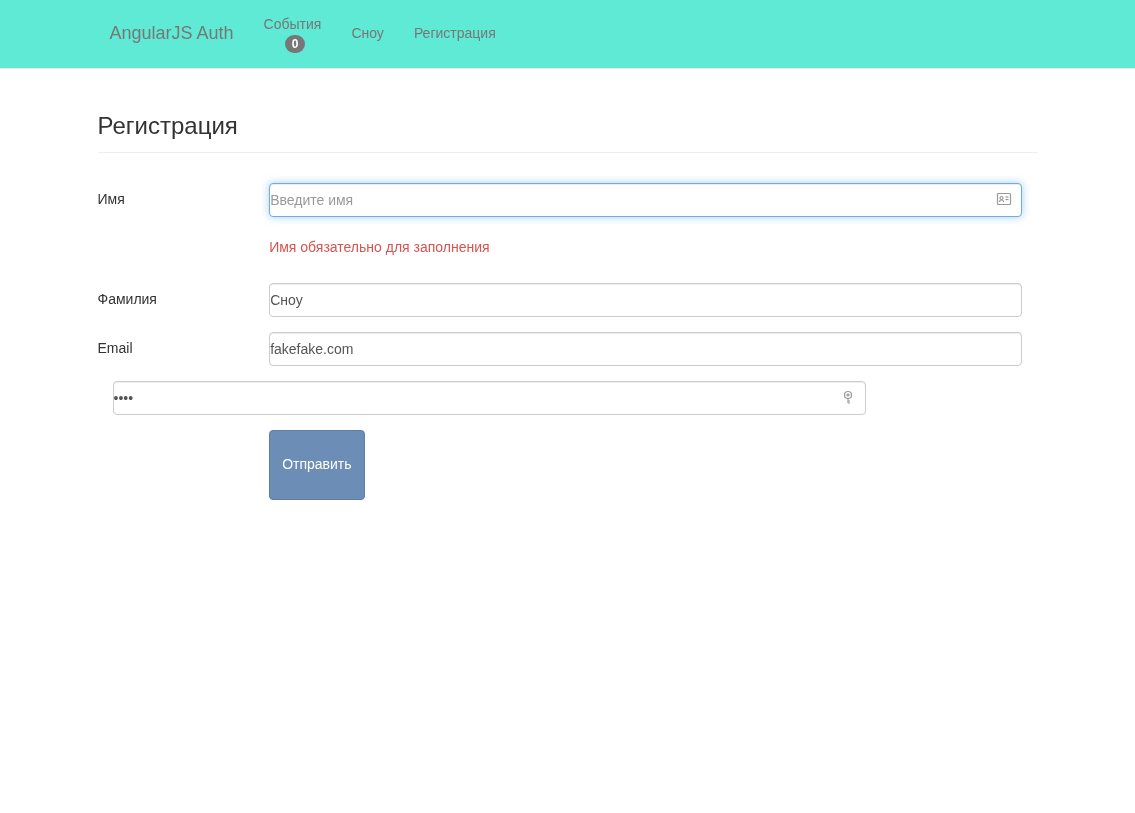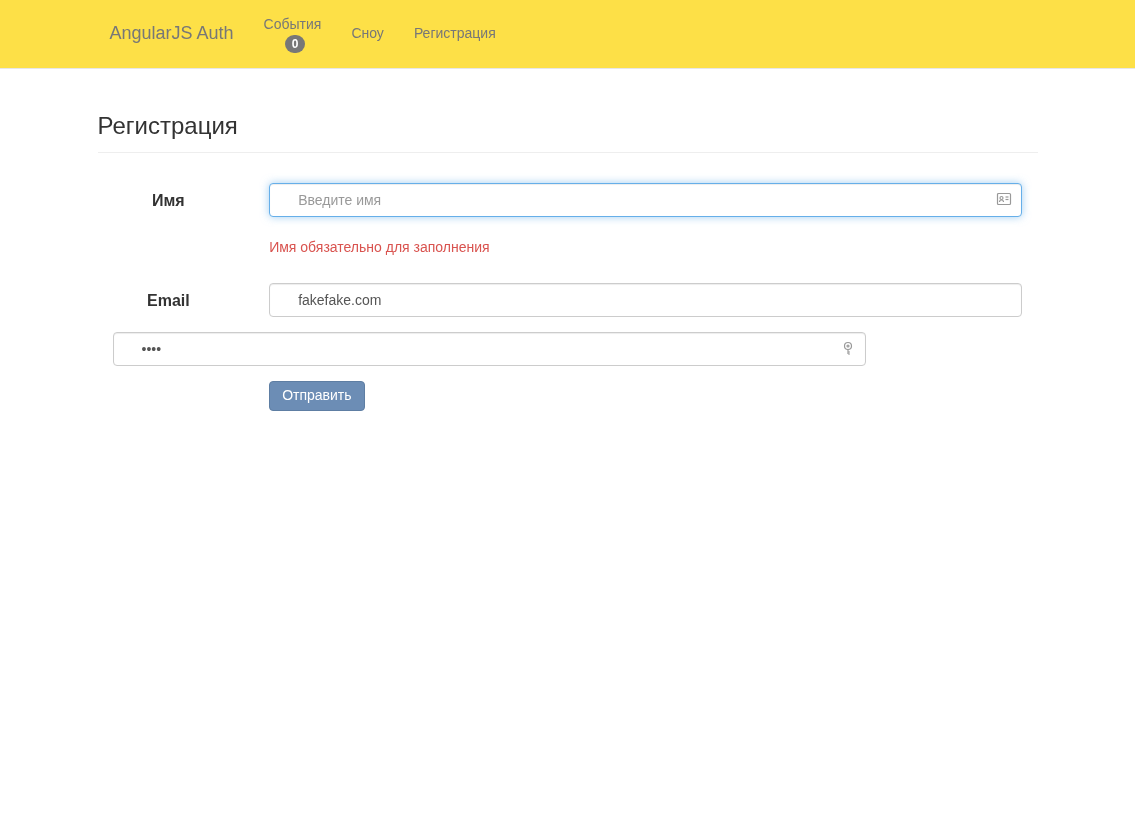--- a/index.html
+++ b/index.html
@@ -8,21 +8,21 @@
       padding: 0;
     }
     body {
       font-family: "Helvetica Neue", Helvetica, Arial, sans-serif;
       font-size: 14px;
       line-height: 1.42857;
       color: #333;
       background-color: #fff;
     }
     .navbar {
-      background-color: #fde047;
+      background-color: #5eead4;
       border-bottom: 1px solid #e7e7e7;
       min-height: 50px;
       margin-bottom: 20px;
       border-radius: 0;
       padding-left: 24px;
     }
     .navbar-inner {
       max-width: 970px;
       margin: 0 auto;
       padding: 0 15px;
@@ -76,35 +76,35 @@
     }
     .form-group {
       margin-bottom: 15px;
       display: flex;
       align-items: flex-start;
     }
     .control-label {
       width: 16.6667%;
       padding-right: 15px;
       padding-top: 7px;
-      text-align: center;
-      font-weight: 700;
-      font-size: 16px;
+      text-align: left;
+      font-weight: 400;
+      font-size: 14px;
     }
     .col-input {
       width: 83.3333%;
       padding-left: 15px;
       padding-right: 15px;
       position: relative;
     }
     .form-control {
       display: block;
       width: 100%;
       height: 34px;
-      padding: 6px 28px;
+      padding: 6px 0;
       font-size: 14px;
       line-height: 1.42857;
       color: #555;
       background-color: #fff;
       border: 1px solid #ccc;
       border-radius: 4px;
       box-shadow: inset 0 1px 1px rgba(0,0,0,.075);
     }
     .form-control.focused {
       border-color: #66afe9;
@@ -118,21 +118,21 @@
       display: block;
       margin-top: 21px;
       margin-bottom: 10px;
       color: #d9534f;
       font-size: 14px;
     }
     .btn-primary {
       color: #fff;
       background-color: #6c8db5;
       border: 1px solid #5e7ea3;
-      padding: 4px 12px;
+      padding: 24px 12px;
       font-size: 14px;
       border-radius: 4px;
       cursor: pointer;
       line-height: 1.42857;
     }
     .input-icon {
       position: absolute;
       right: 25px;
       top: 8px;
       color: #999;
@@ -177,20 +177,26 @@
             <circle cx="5.5" cy="7" r="1.5"></circle>
             <path d="M3.5 11c0-1.1 0.9-2 2-2s2 0.9 2 2"></path>
             <line x1="9.5" y1="6" x2="12.5" y2="6"></line>
             <line x1="9.5" y1="8.5" x2="12.5" y2="8.5"></line>
           </svg>
         </span>
         <span class="help-block">Имя обязательно для заполнения</span>
       </div>
     </div>
 
+    <div class="form-group">
+      <label class="control-label">Фамилия</label>
+      <div class="col-input">
+        <input type="text" class="form-control" value="Сноу" style="">
+      </div>
+    </div>
 
     <div class="form-group">
       <label class="control-label">Email</label>
       <div class="col-input">
         <input type="text" class="form-control" value="fakefake.com" style="">
       </div>
     </div>
 
     <div class="form-group">
       <div class="col-input">

